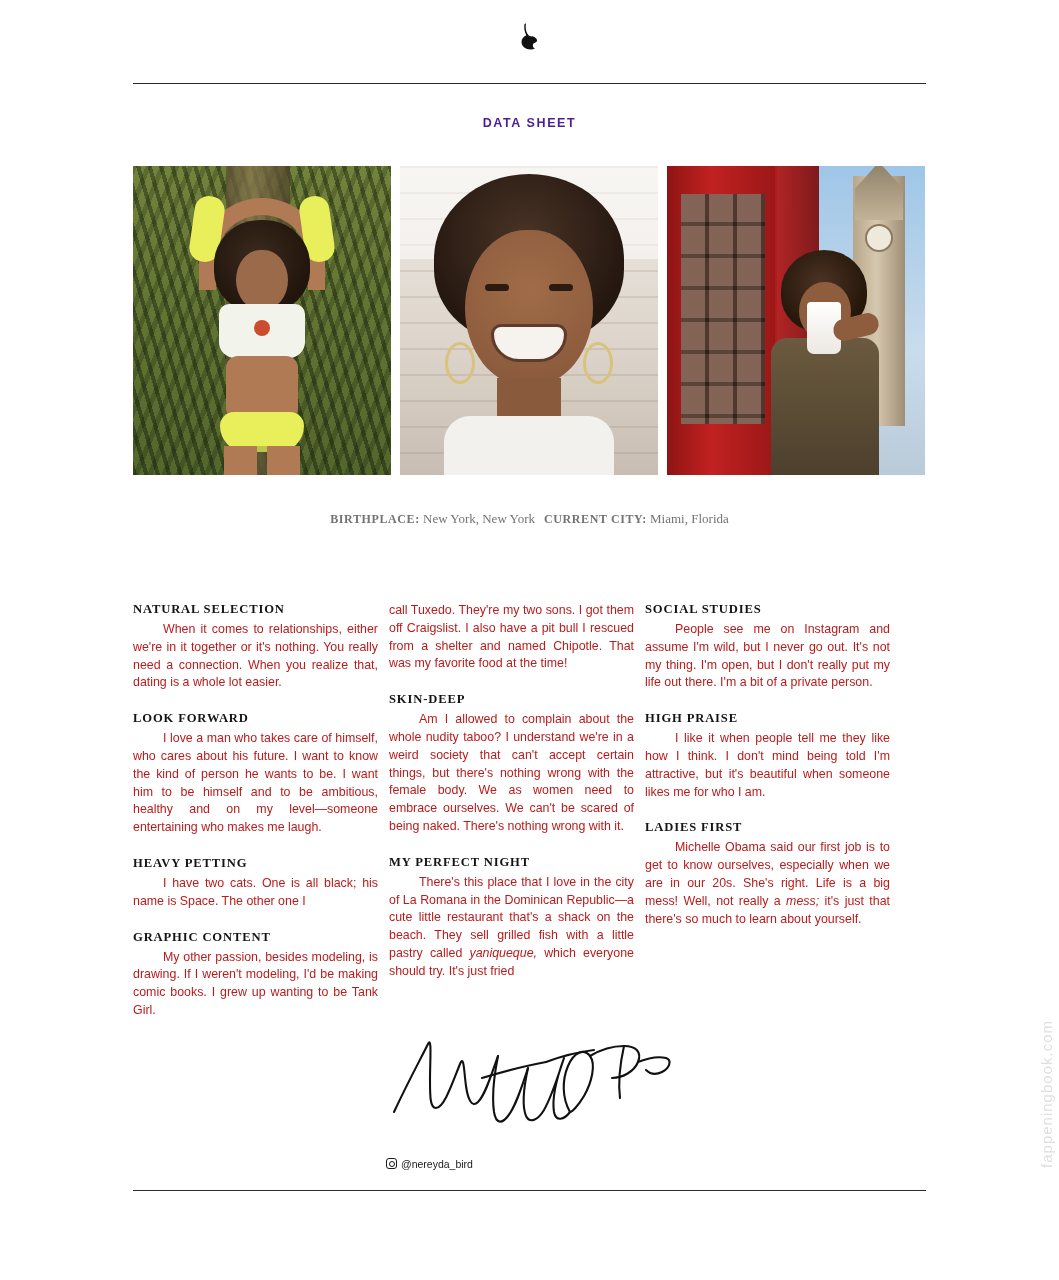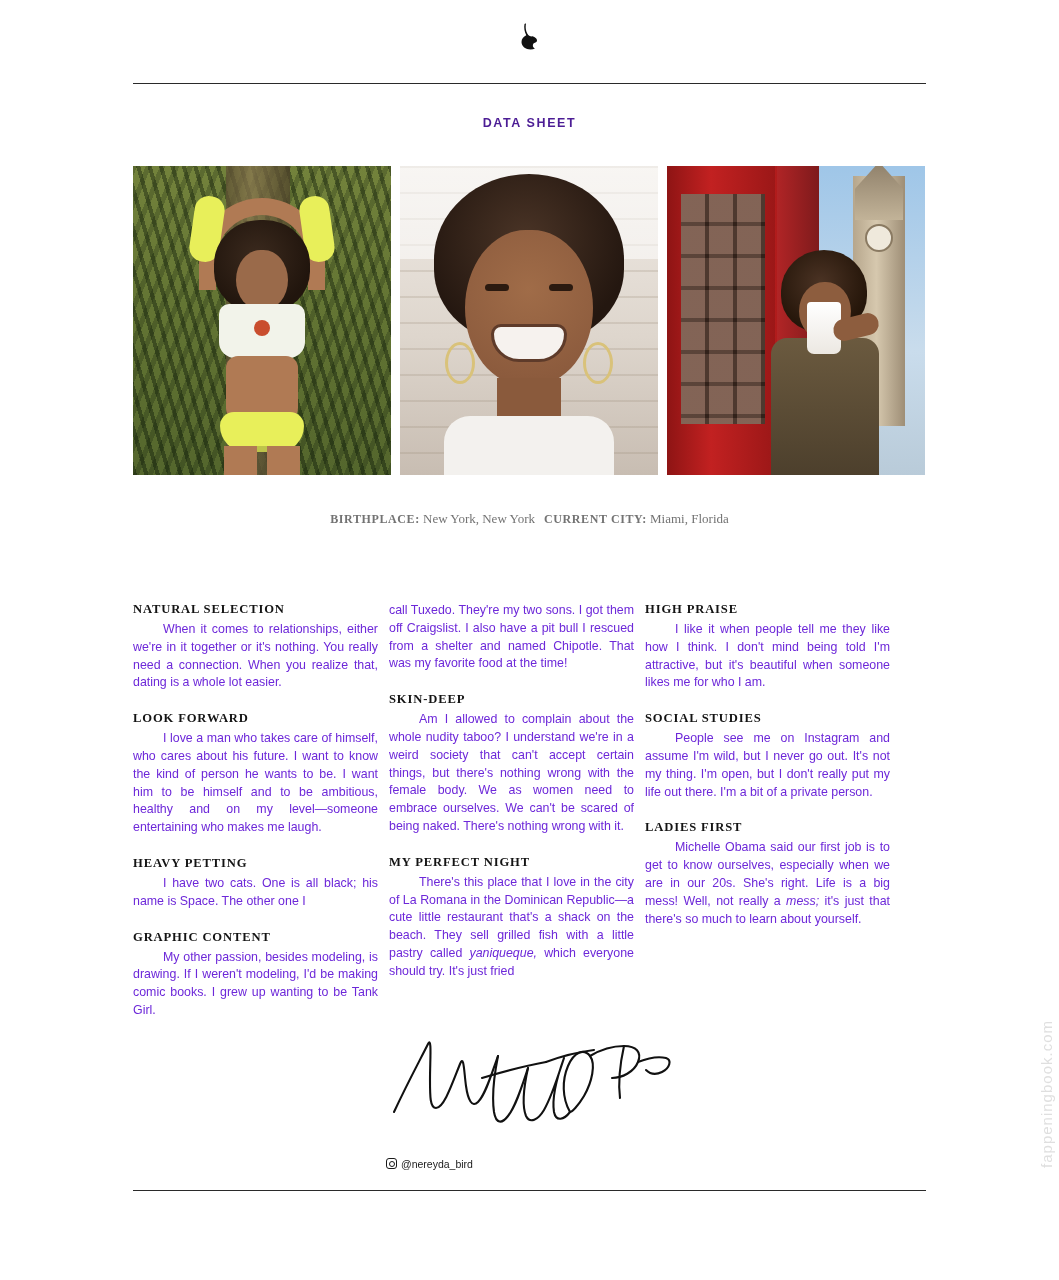--- a/index.html
+++ b/index.html
@@ -285,21 +285,21 @@
     font-weight: 700;
     letter-spacing: .85px;
     color: #141414;
   }
   .entry p {
     margin: 0;
     font-family: "Liberation Sans", sans-serif;
     font-size: 12.4px;
     line-height: 17.8px;
     text-align: justify;
-    color: #6d28d9;
+    color: #b91c1c;
     text-indent: 30px;
   }
   .entry p.cont { text-indent: 0; }
   .entry p em { font-style: italic; }
 
   
   .col .entry.carry { margin-top: 0; }
 
   
   .signature {
@@ -446,26 +446,26 @@
         <p>Am I allowed to complain about the whole nudity taboo? I understand we're in a weird society that can't accept certain things, but there's nothing wrong with the female body. We as women need to embrace ourselves. We can't be scared of being naked. There's nothing wrong with it.</p>
       </div>
       <div class="entry">
         <h3>MY PERFECT NIGHT</h3>
         <p><span>There's this place that I love in the city of La Romana in the Dominican Republic—a cute little restaurant that's a shack on the beach. They sell grilled fish with a little pastry called </span><em>yaniqueque,</em><span> which everyone should try. It's just fried</span></p>
       </div>
     </div>
 
     <div class="col">
       <div class="entry">
+        <h3>SOCIAL STUDIES</h3>
+        <p>People see me on Instagram and assume I'm wild, but I never go out. It's not my thing. I'm open, but I don't really put my life out there. I'm a bit of a private person.</p>
+      </div>
+      <div class="entry">
         <h3>HIGH PRAISE</h3>
         <p>I like it when people tell me they like how I think. I don't mind being told I'm attractive, but it's beautiful when someone likes me for who I am.</p>
-      </div>
-      <div class="entry">
-        <h3>SOCIAL STUDIES</h3>
-        <p>People see me on Instagram and assume I'm wild, but I never go out. It's not my thing. I'm open, but I don't really put my life out there. I'm a bit of a private person.</p>
       </div>
       <div class="entry">
         <h3>LADIES FIRST</h3>
         <p><span>Michelle Obama said our first job is to get to know ourselves, especially when we are in our 20s. She's right. Life is a big mess! Well, not really a </span><em>mess;</em><span> it's just that there's so much to learn about yourself.</span></p>
       </div>
     </div>
 
   </div>
 
   <div class="signature">

